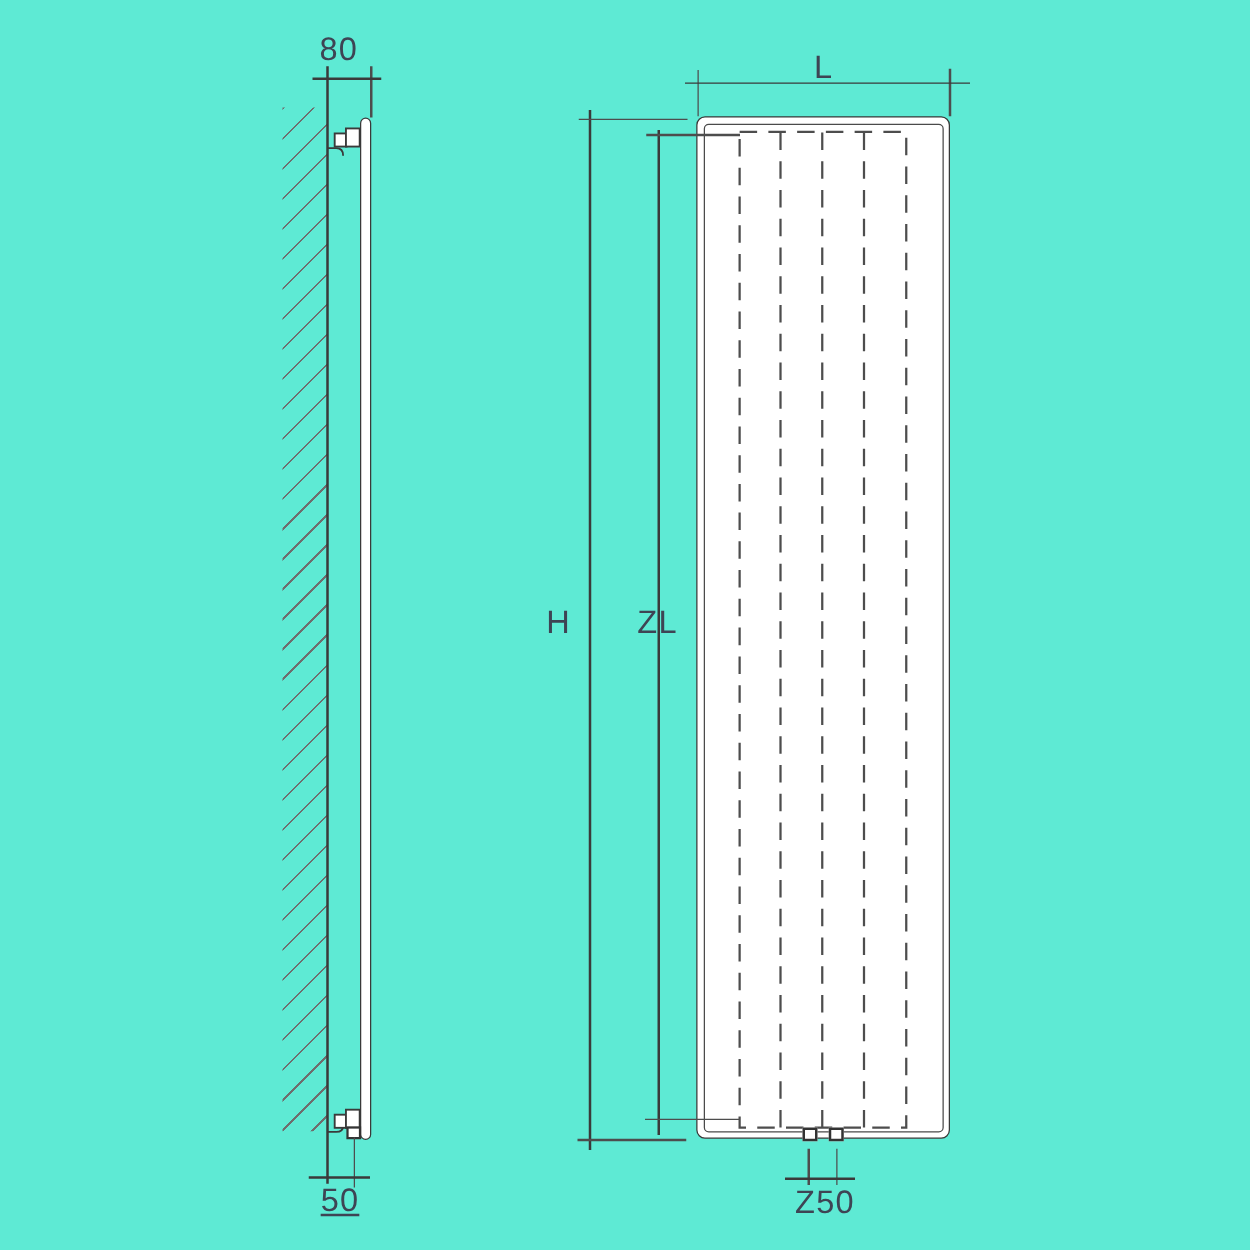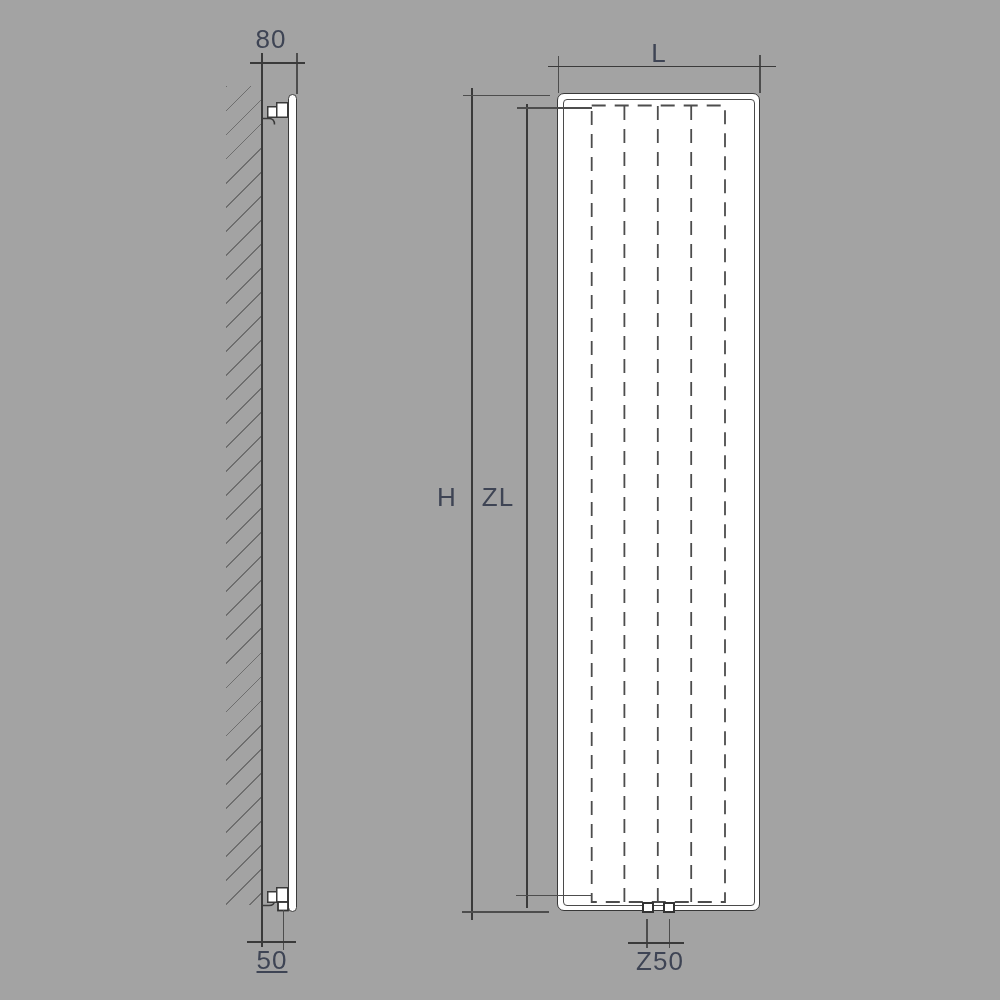--- a/index.html
+++ b/index.html
@@ -1,17 +1,17 @@
 <!DOCTYPE html>
 <html><head>
 <meta charset="utf-8">
 <style>
   html,body{margin:0;padding:0;background:#ffffff;}
   .canvas{
-    position:relative;width:1000px;height:1000px;background:#a3a3a3;overflow:hidden;
+    position:relative;width:1000px;height:1000px;background:#5eead4;overflow:hidden;
     font-family:"Liberation Sans", sans-serif;
   }
   .abs{position:absolute;}
   .ln{position:absolute;background:#3a3a3a;}
   .ln-thin{position:absolute;background:#4d4d4d;}
   .lbl{
     position:absolute;color:#3e4454;font-size:26px;line-height:1;
     text-align:center;letter-spacing:1px;white-space:nowrap;
     font-family:"Liberation Sans", sans-serif;
   }
@@ -93,21 +93,21 @@
     <div class="lbl" style="left:634px;top:40px;width:50px;">L</div>
 
     <div class="ln" style="left:471px;top:88px;width:1.5px;height:832px;"></div>
     <div class="ln-thin" style="left:463px;top:94.5px;width:87px;height:1.5px;"></div>
     <div class="ln-thin" style="left:462px;top:911px;width:87px;height:1.5px;"></div>
     <div class="lbl" style="left:437px;top:484px;width:36px;text-align:left;">H</div>
 
     <div class="ln" style="left:526px;top:104px;width:1.5px;height:804px;"></div>
     <div class="ln-thin" style="left:517px;top:107px;width:75px;height:1.5px;"></div>
     <div class="ln-thin" style="left:516px;top:894.5px;width:76px;height:1.5px;"></div>
-    <div class="lbl" style="left:480px;top:484px;width:36px;">ZL</div>
+    <div class="lbl" style="left:508px;top:484px;width:36px;">ZL</div>
 
     <div class="ln-thin" style="left:646.3px;top:919px;width:1.5px;height:29px;"></div>
     <div class="ln-thin" style="left:668.7px;top:919px;width:1.5px;height:29px;"></div>
     <div class="ln" style="left:628px;top:942px;width:56px;height:1.5px;"></div>
     <div class="lbl" style="left:632px;top:948px;width:56px;">Z50</div>
   </div>
 
 </div>
 
 </body></html>

